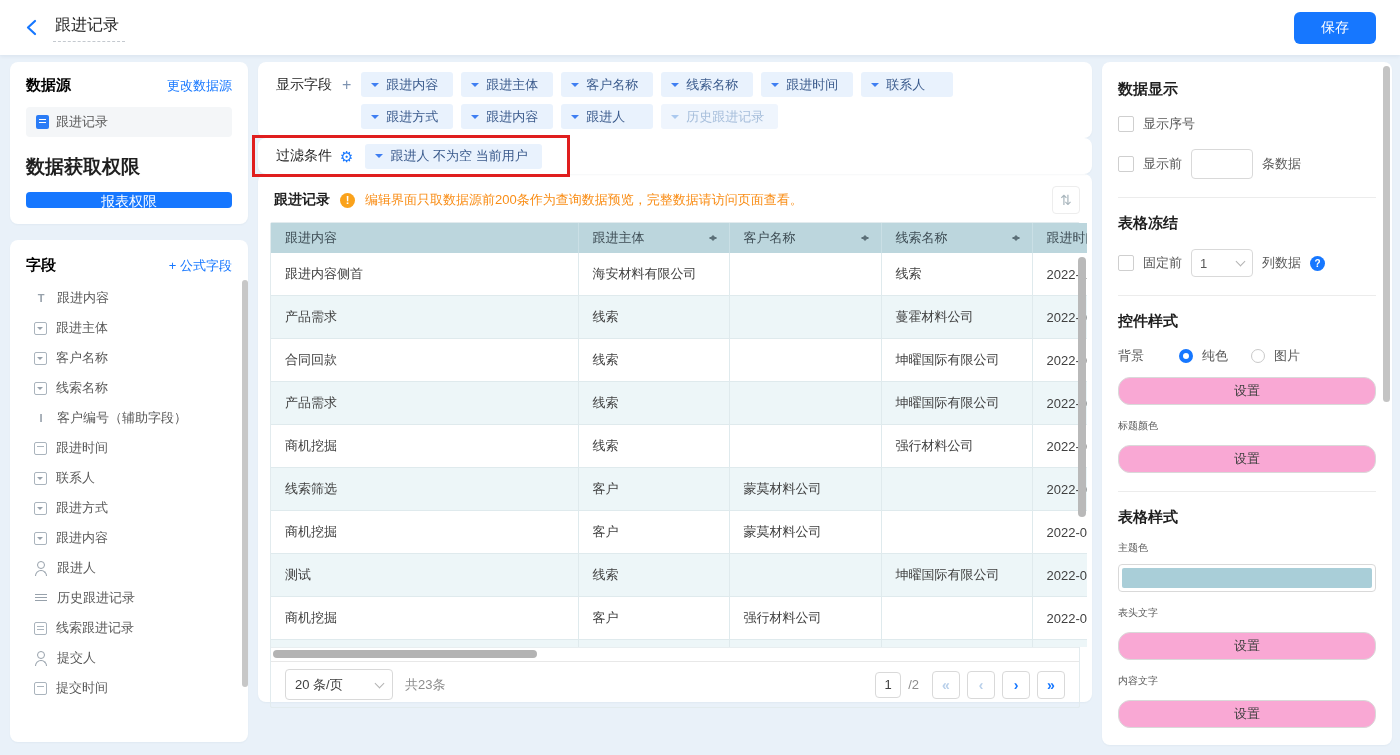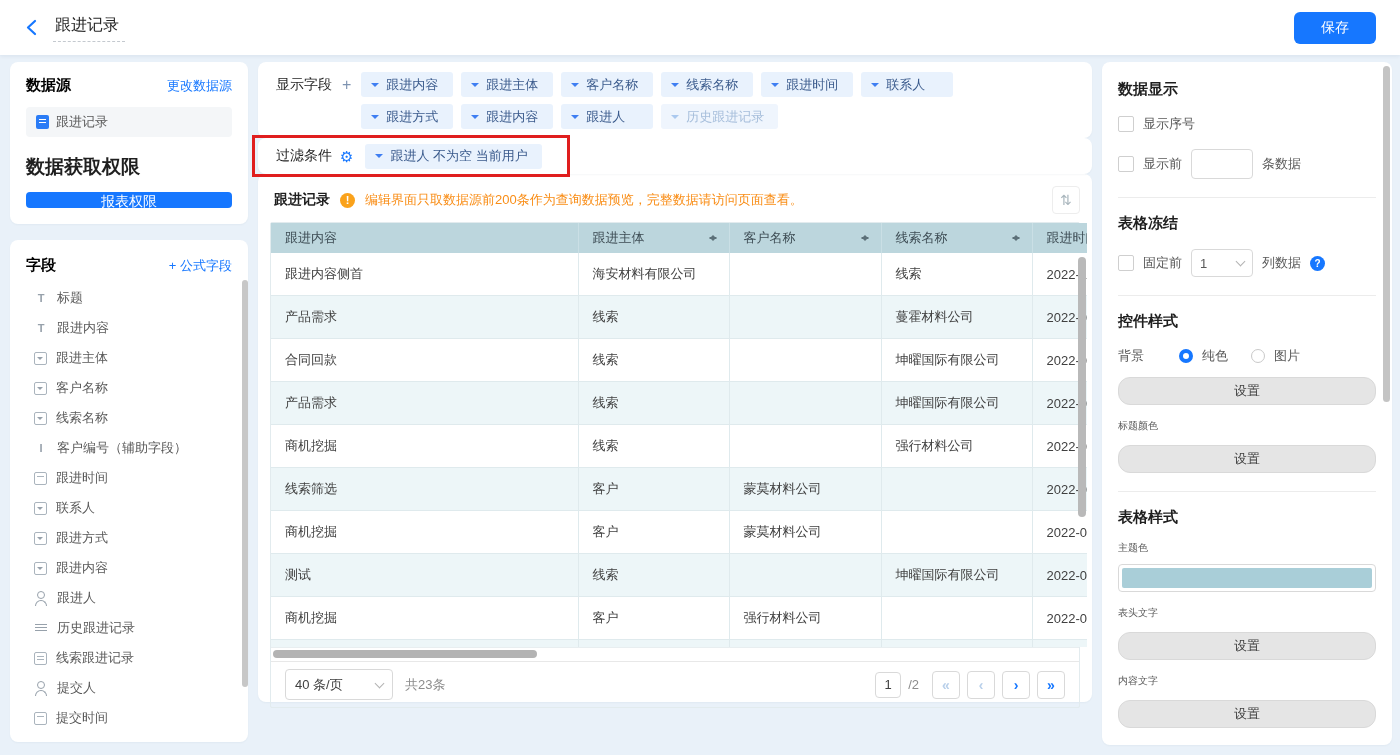--- a/index.html
+++ b/index.html
@@ -114,21 +114,21 @@
   .mini-select{width:62px;height:28px;border:1px solid #d9d9d9;border-radius:4px;display:flex;align-items:center;
     justify-content:space-between;padding:0 8px;color:#595959;cursor:pointer;background:#fff;box-sizing:border-box;}
   .help-ic{width:15px;height:15px;border-radius:50%;background:#1677ff;color:#fff;font-size:10px;
     font-weight:700;text-align:center;line-height:15px;cursor:pointer;flex:none;}
   .divider{height:1px;background:#ececec;margin:18px 0 16px;}
   .radio{width:14px;height:14px;border-radius:50%;box-sizing:border-box;flex:none;cursor:pointer;}
   .radio.on{border:4px solid #1677ff;background:#fff;}
   .radio.off{border:1px solid #c9c9c9;background:#fff;}
   .rlabel{margin-right:14px;}
   .bg-label{width:52px;}
-  .set-btn{margin-top:12px;width:100%;height:28px;border:1px solid #d9d9d9;border-radius:12px;background:#e5e5e5;
+  .set-btn{margin-top:12px;width:100%;height:28px;border:1px solid #d9d9d9;border-radius:12px;background:#f9a8d4;
     font-size:13px;color:#404040;font-family:inherit;cursor:pointer;}
   .sub-label{margin-top:14px;font-size:10px;color:#595959;}
   .swatch{margin-top:9px;height:28px;border:1px solid #d9d9d9;border-radius:4px;padding:3px;box-sizing:border-box;cursor:pointer;}
   .swatch-fill{width:100%;height:100%;border-radius:2px;}
   .right-scroll{position:absolute;right:2px;top:4px;width:7px;height:336px;background:#c4c4c4;border-radius:4px;cursor:pointer;}
 </style>
 </head>
 <body>
 
 <div class="topbar">
@@ -156,24 +156,20 @@
       <div class="perm-title">数据获取权限</div>
       <button class="perm-btn">报表权限</button>
     </div>
 
     <div class="card card-fields">
       <div class="fields-head">
         <span class="sec-title">字段</span>
         <span class="link">+ 公式字段</span>
       </div>
       <div class="field-list" id="field-list">
-          <div class="field-item">
-            <span class="fi fi-text"></span>
-            <span>标题</span>
-          </div>
           <div class="field-item">
             <span class="fi fi-text"></span>
             <span>跟进内容</span>
           </div>
           <div class="field-item">
             <span class="fi fi-select"></span>
             <span>跟进主体</span>
           </div>
           <div class="field-item">
             <span class="fi fi-select"></span>
@@ -392,21 +388,21 @@
                 </tr>
               </tbody>
           </table>
           <div class="vthumb"></div>
         </div>
         <div class="hstrip">
           <div class="hthumb"></div>
         </div>
         <div class="tfoot">
           <div class="psize">
-            <span>40 条/页</span>
+            <span>20 条/页</span>
             <span class="chev"></span>
           </div>
           <span class="total">共23条</span>
           <div class="pager">
             <input class="pg-input" value="1" style="">
             <span class="pg-of">/2</span>
             <span class="pg-btn dis">«</span>
             <span class="pg-btn dis">‹</span>
             <span class="pg-btn en">›</span>
             <span class="pg-btn en">»</span>

